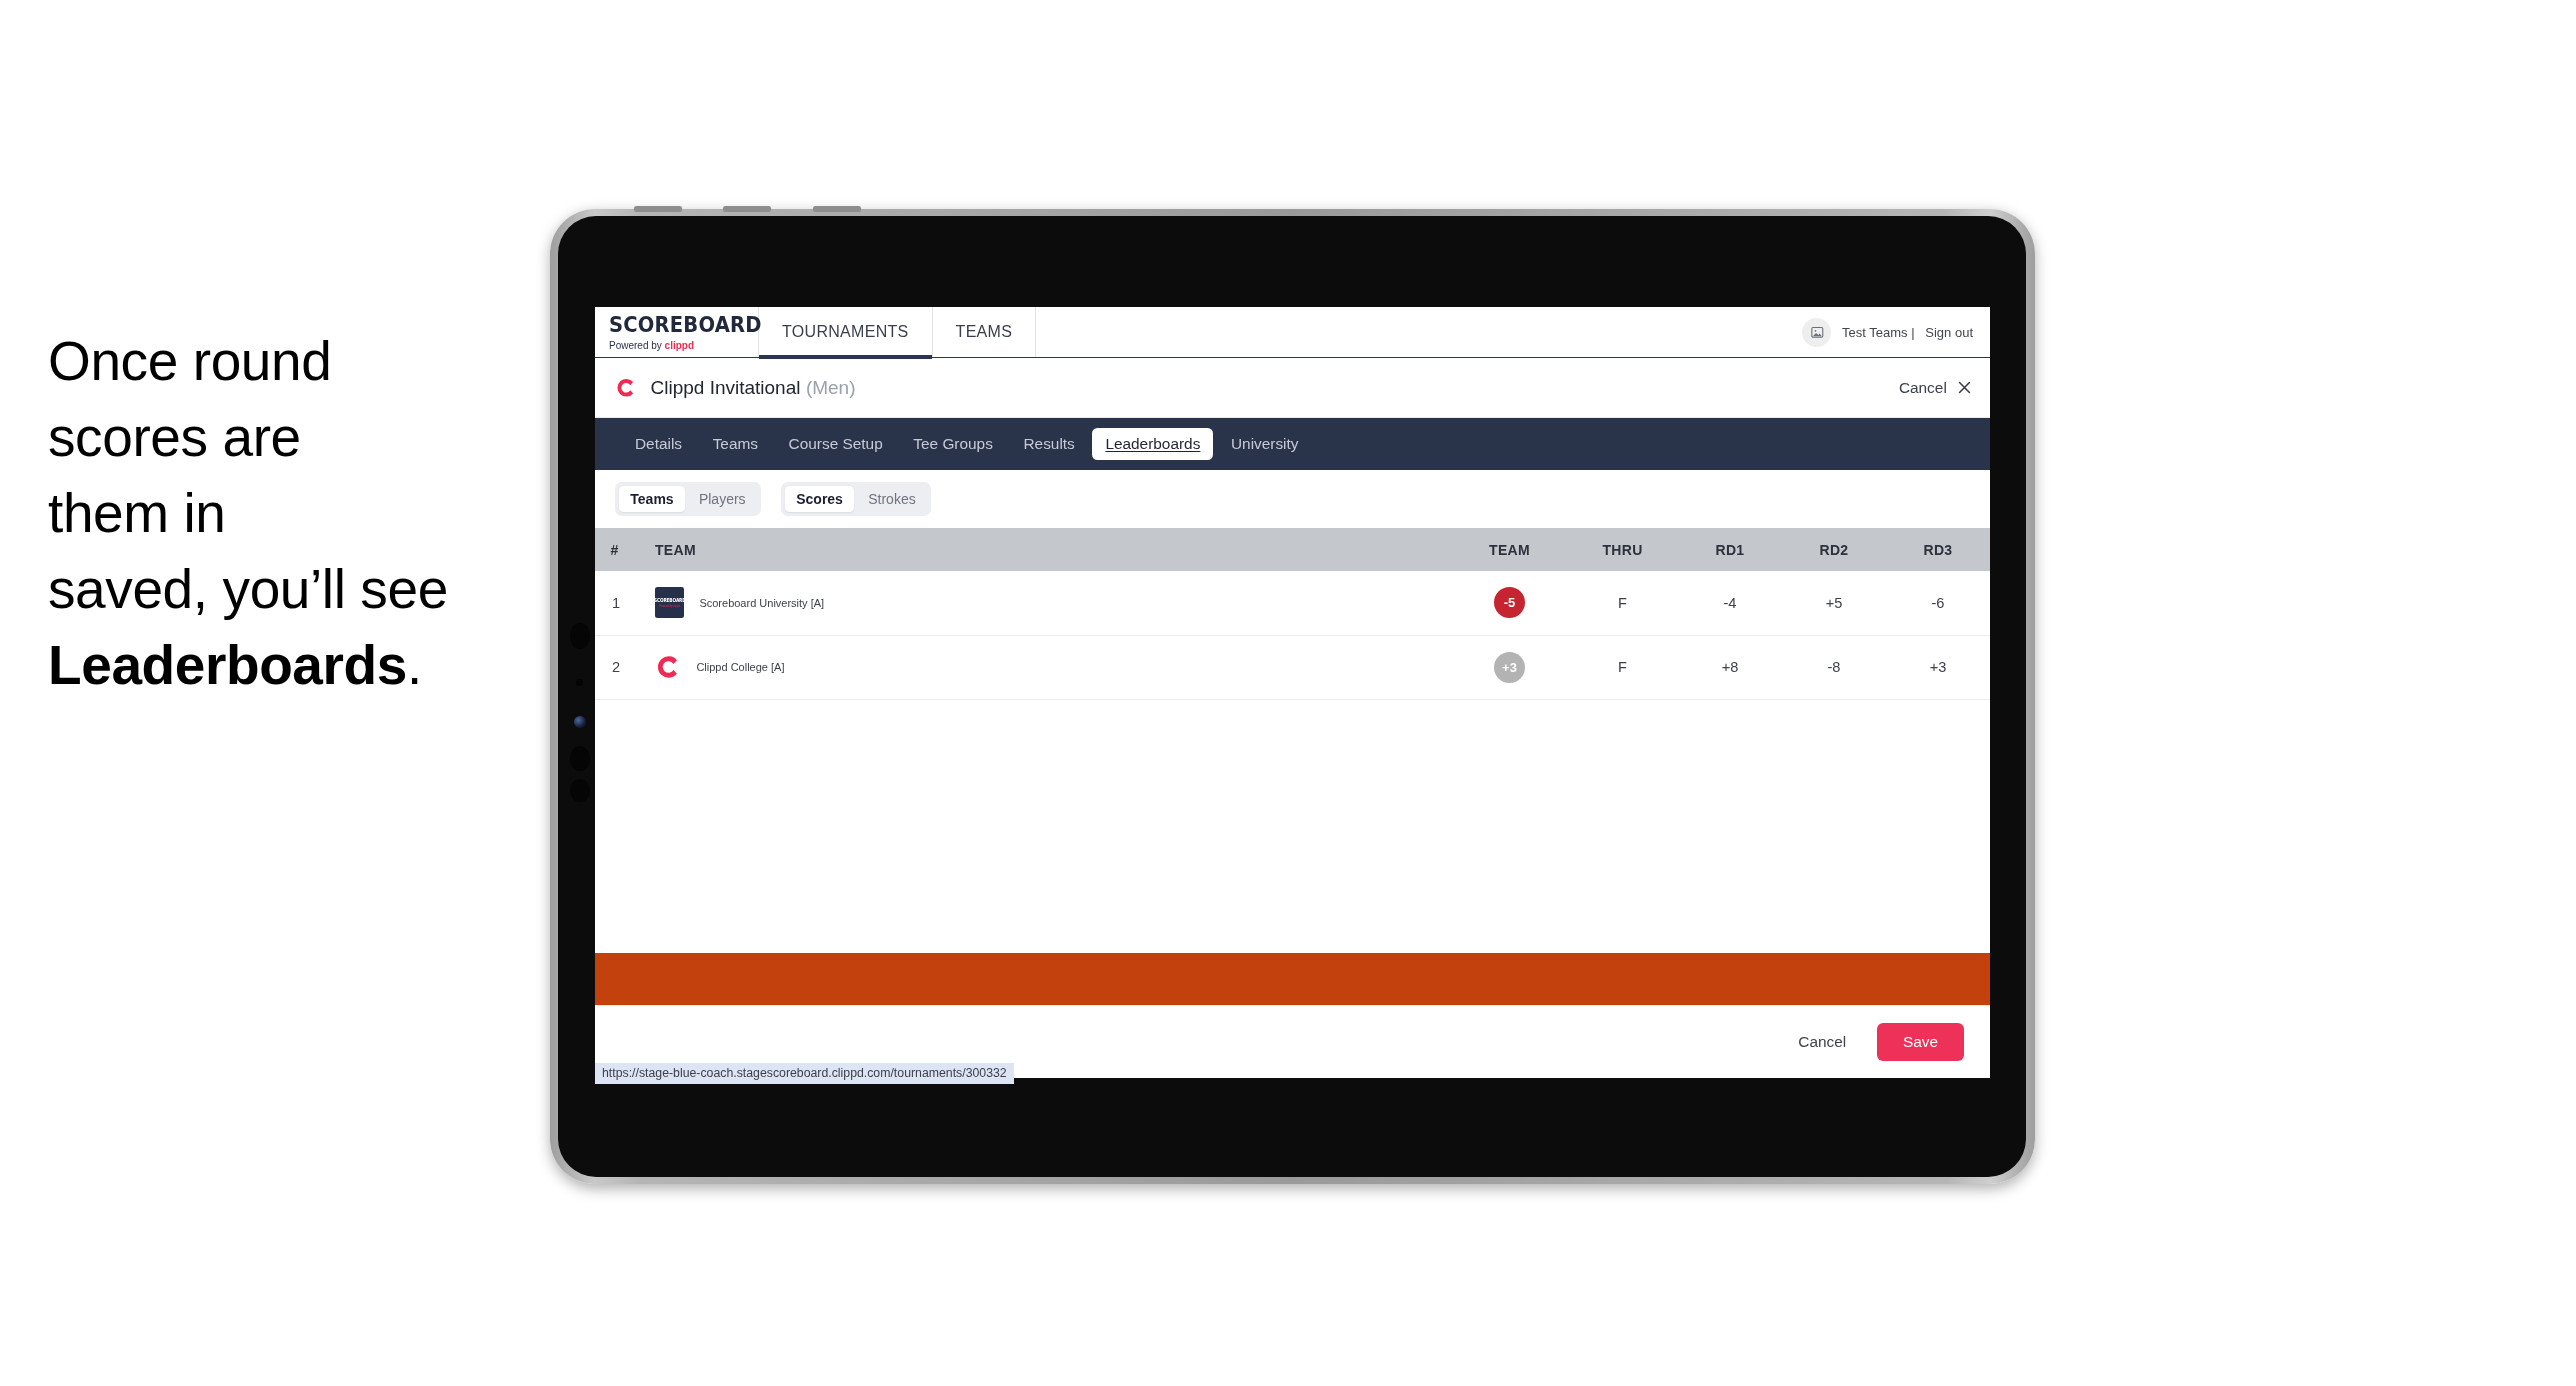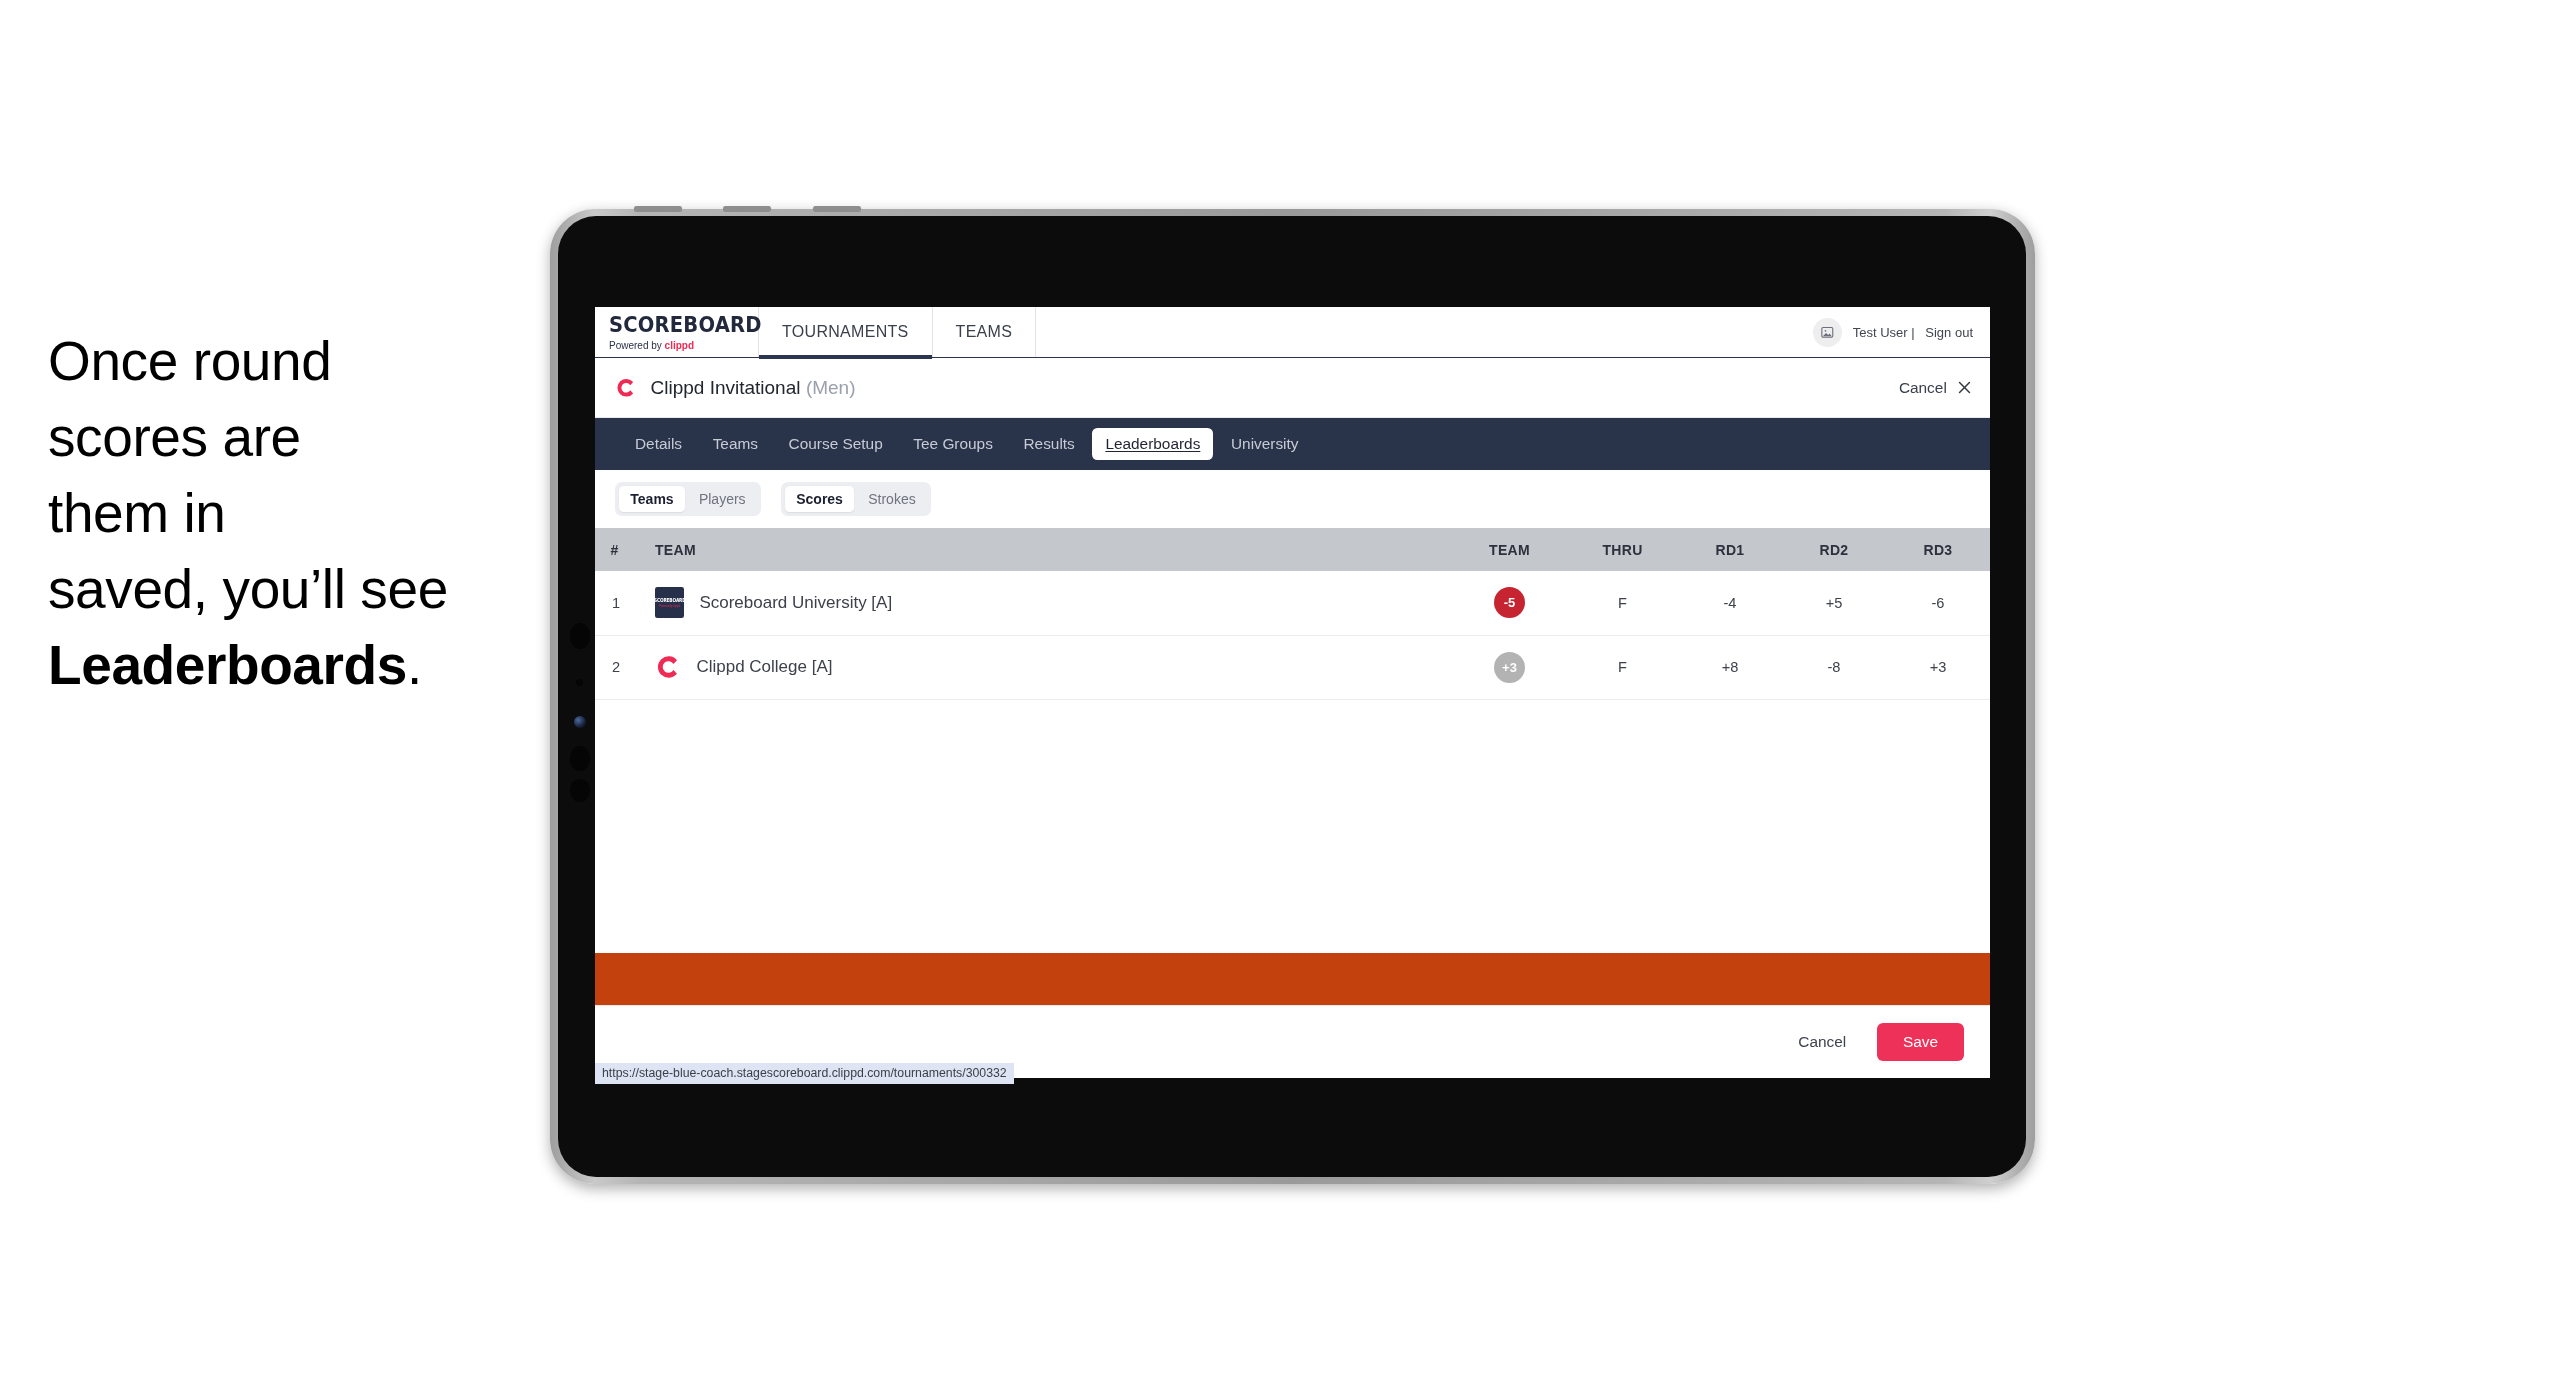--- a/index.html
+++ b/index.html
@@ -234,21 +234,21 @@
   .team-logo-sb .l1 {
     font-family: "DejaVu Sans", sans-serif;
     font-weight: 700; font-size: 5.4px; color: #ffffff;
     transform: scaleX(0.8); letter-spacing: -0.2px;
   }
   .team-logo-sb .l2 {
     font-size: 3.1px; color: #ed2a55; margin-top: 0.8px;
     transform: scaleX(0.8);
   }
   .team-logo-c { width: 26px; height: 26px; flex: 0 0 auto; }
-  .team-name { font-size: 17px; color: #3d414b; }
+  .team-name { font-size: 11px; color: #3d414b; }
 
   .badge {
     display: inline-flex; align-items: center; justify-content: center;
     width: 31px; height: 31px; border-radius: 50%;
     color: #ffffff; font-size: 13px; font-weight: 600;
   }
   .badge.neg { background: #c62431; }
   .badge.pos { background: #b3b3b3; }
 
   .table-body-fill { background: #ffffff; height: 253px; }
@@ -330,21 +330,21 @@
       </div>
 
       <div class="topbar-right">
         <div class="avatar">
           <svg width="14.6" height="14.6" viewBox="0 0 24 24">
             <rect x="3" y="4" width="18" height="16" rx="2" fill="none" stroke="#6b6f79" stroke-width="1.8"></rect>
             <circle cx="9" cy="9.5" r="1.4" fill="#6b6f79"></circle>
             <path d="M5 18l5-5 3.5 3.5L16 14l3 4z" fill="#6b6f79"></path>
           </svg>
         </div>
-        <div class="user-text">Test User |</div>
+        <div class="user-text">Test Teams |</div>
         <div class="signout">Sign out</div>
       </div>
     </div>
 
     <div class="modal-head">
       <svg class="clippd-c" viewBox="0 0 32 32">
         <path d="M27 7.6A13.2 13.2 0 1 0 27 24.4l-4.2-4.6a7.2 7.2 0 1 1 0-7.6z" fill="#ee2a55"></path>
       </svg>
       <div class="modal-title">
         <span>Clippd Invitational</span><span class="sub">(Men)</span>

